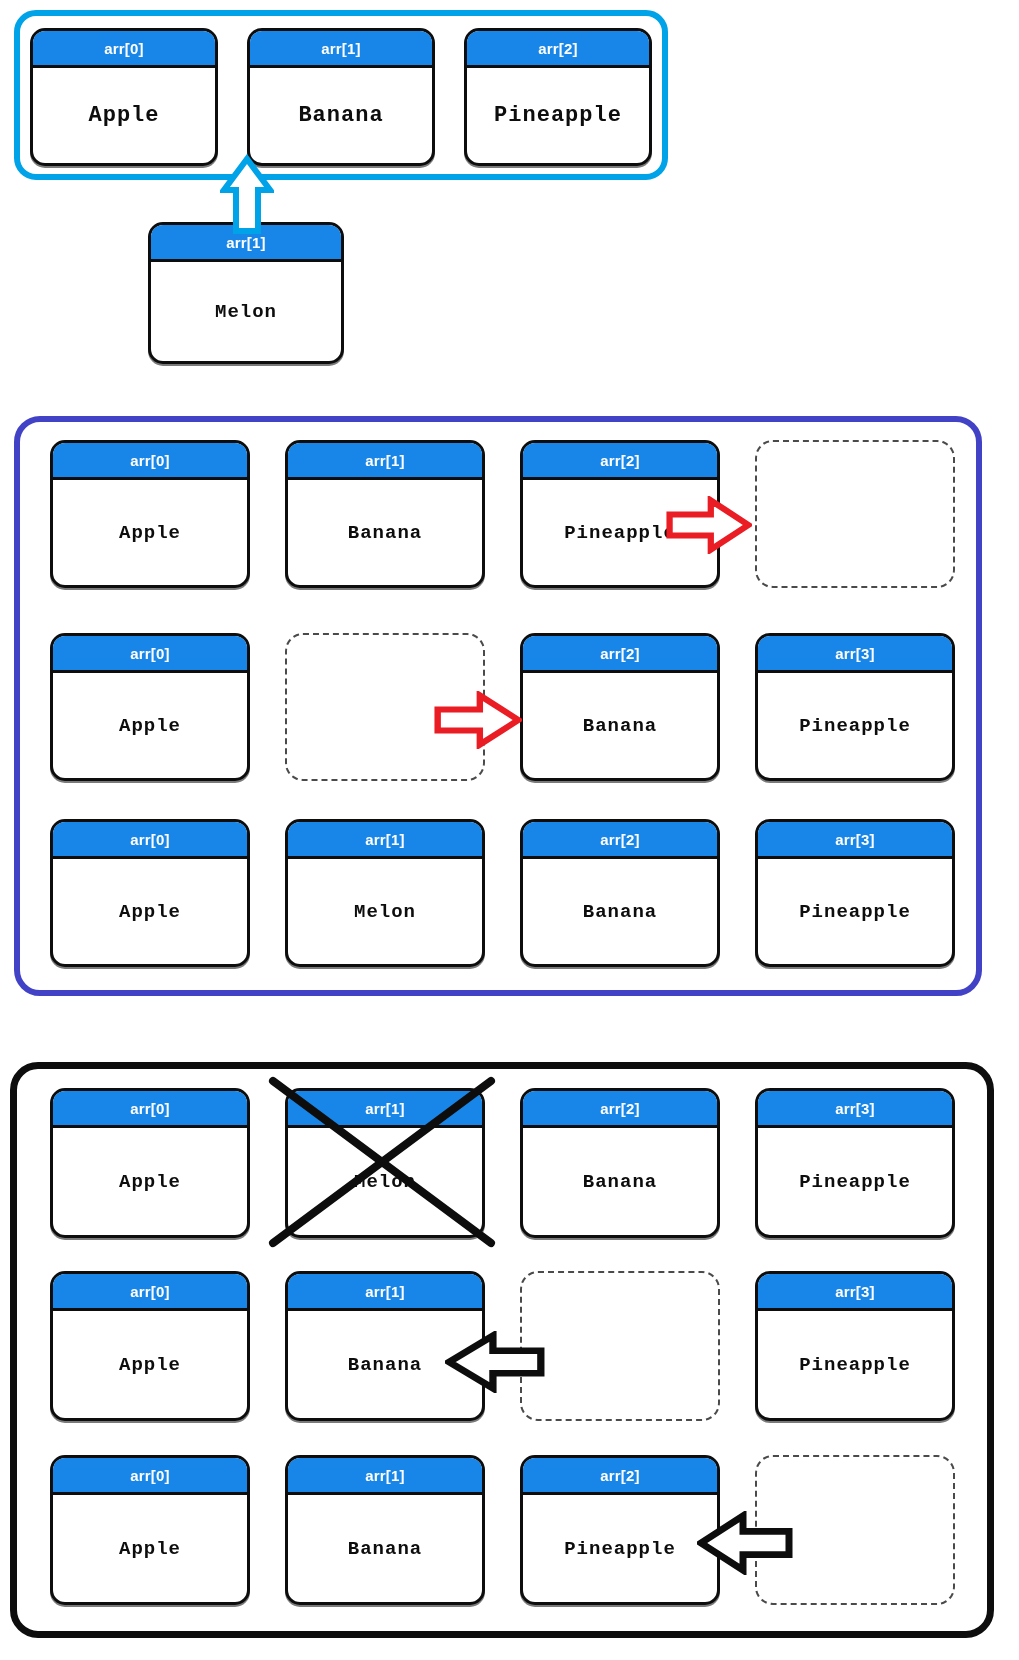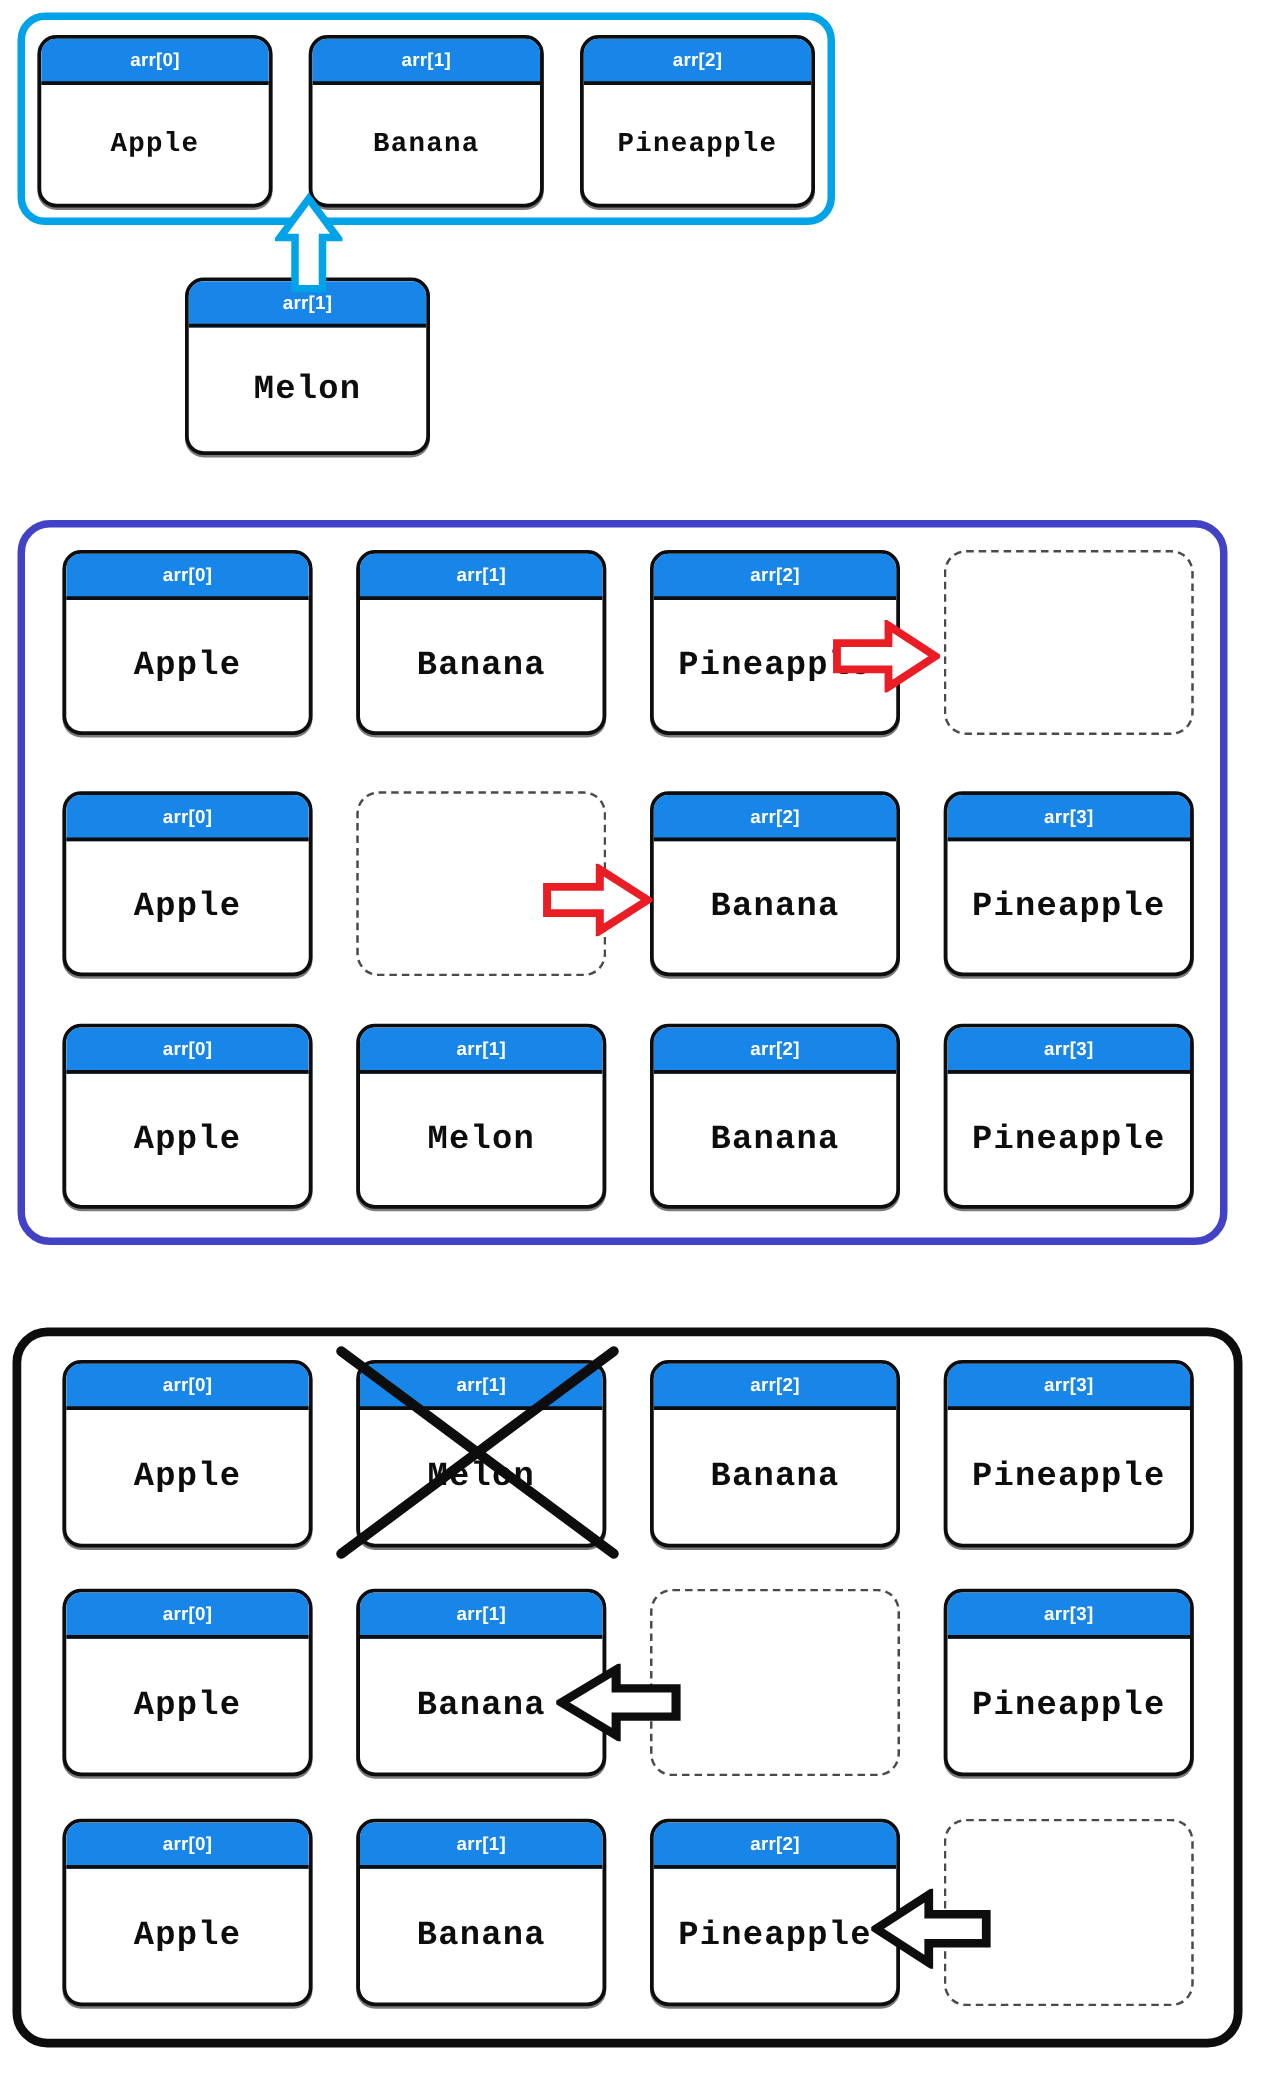--- a/index.html
+++ b/index.html
@@ -34,21 +34,21 @@
   }
   .card-header{
     height:34px;flex:0 0 auto;background:var(--blue,#1786e8);
     border-bottom:3px solid var(--ink,#0d0d0d);
     display:flex;align-items:center;justify-content:center;
     color:#ffffff;font-size:15px;font-weight:bold;letter-spacing:0.2px;
   }
   .card-body{
     flex:1;display:flex;align-items:center;justify-content:center;
     font-family:"Liberation Mono","DejaVu Sans Mono",monospace;
-    font-weight:bold;font-size:27px;color:var(--ink,#0d0d0d);letter-spacing:1px;
+    font-weight:bold;font-size:19px;color:var(--ink,#0d0d0d);letter-spacing:1px;
     white-space:nowrap;
   }
   .group-cyan .card-body{font-size:22px;}
 
   .empty-box{
     position:absolute;inset:0;border:2px dashed #4a4a4a;border-radius:18px;background:#ffffff;
   }
 
   .floating-card{position:absolute;left:148px;top:222px;width:196px;height:142px;}
   .floating-card .card{position:absolute;inset:0;}

